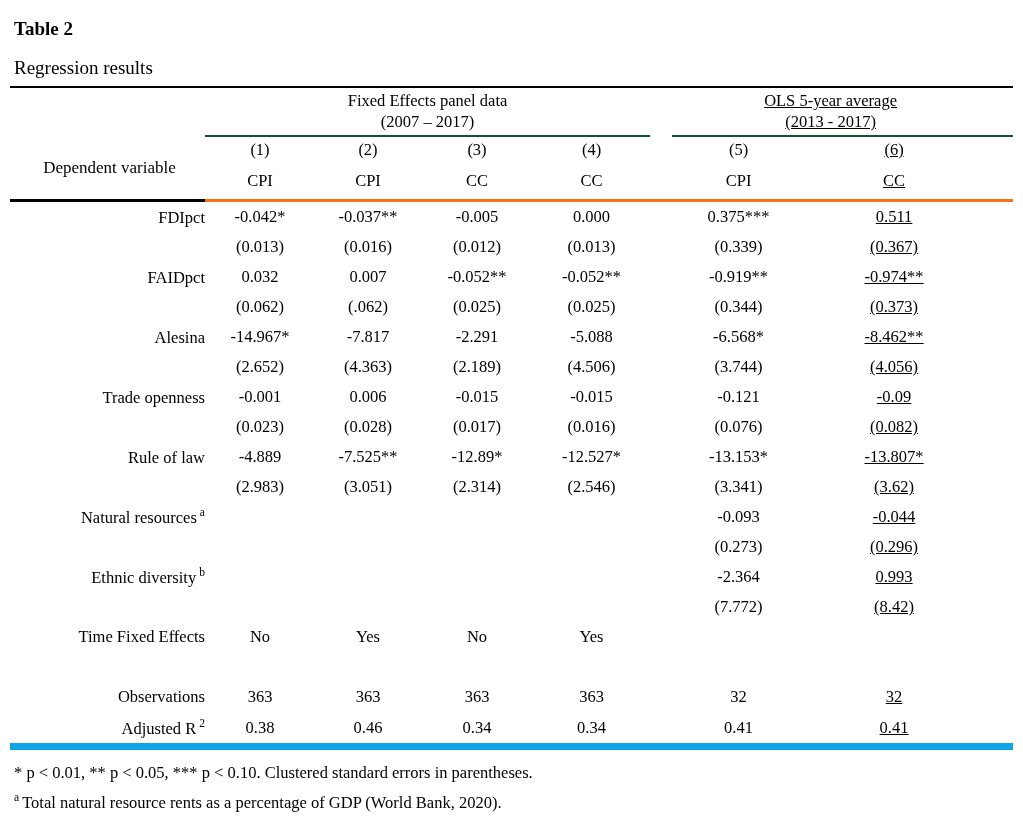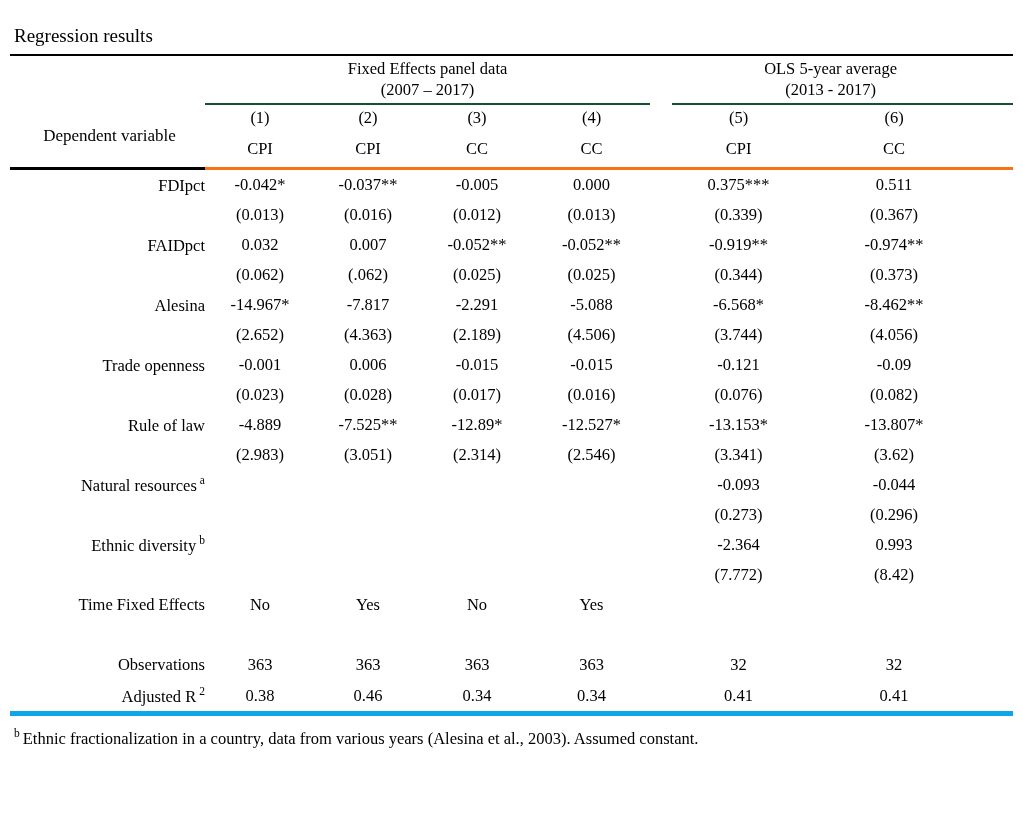--- a/index.html
+++ b/index.html
@@ -43,37 +43,38 @@
   td.stub {
     text-align: left; font-size: 17px;
     border-bottom: 3px solid #000;
     padding-left: 4px;
   }
 
   
   tr.body-row td { height: 30px; text-align: center; }
   tr.body-row td.lbl { text-align: right; padding-left: 4px; }
   tr.spacer-row td { height: 30px; }
-  tr.last-row td { border-bottom: 5px solid #0ea5e9; height: 31px; }
-  td.last { padding-right: 30px; }
+  tr.last-row td { border-bottom: 7px solid #0ea5e9; height: 31px; }
+  td.last { padding-right: 30px; text-decoration: underline; }
   tr.grp-row td.g2.grp { padding-right: 24px; }
 
   sup { font-size: 70%; }
   .lbl sup:not(:empty) { margin-left: 3px; }
 
   
   .notes { margin: 5px 0 0 4px; }
   .note { font-size: 16.5px; line-height: 25px; }
   .note sup:not(:empty) { margin-right: 3px; }
 </style>
 </head>
 <body>
 
 <div class="page">
 
+  <div class="title">Table 2</div>
   <div class="subtitle">Regression results</div>
 
   <table class="reg">
     <colgroup>
       <col style="width:195px">
         <col style="width:110px">
         <col style="width:106px">
       <col style="width:112px">
         <col style="width:117px">
         <col style="width:22px">
@@ -296,16 +297,18 @@
       <td>0.34</td>
       <td>0.34</td>
       <td></td>
       <td>0.41</td>
       <td class="last">0.41</td>
     </tr>
   </tbody>
     </table>
 
   <div class="notes">
+    <div class="note"><sup></sup><span>* p &lt; 0.01, ** p &lt; 0.05, *** p &lt; 0.10. Clustered standard errors in parentheses.</span></div>
+    <div class="note"><sup>a</sup><span>Total natural resource rents as a percentage of GDP (World Bank, 2020).</span></div>
     <div class="note"><sup>b</sup><span>Ethnic fractionalization in a country, data from various years (Alesina et al., 2003). Assumed constant.</span></div>
   </div>
 
 </div>
 
 </body></html>

